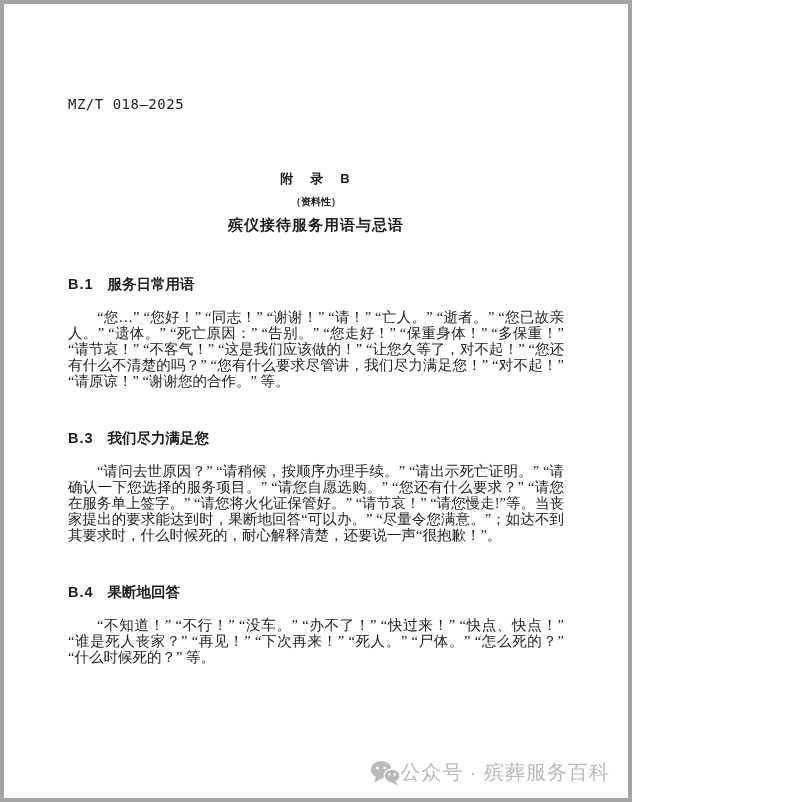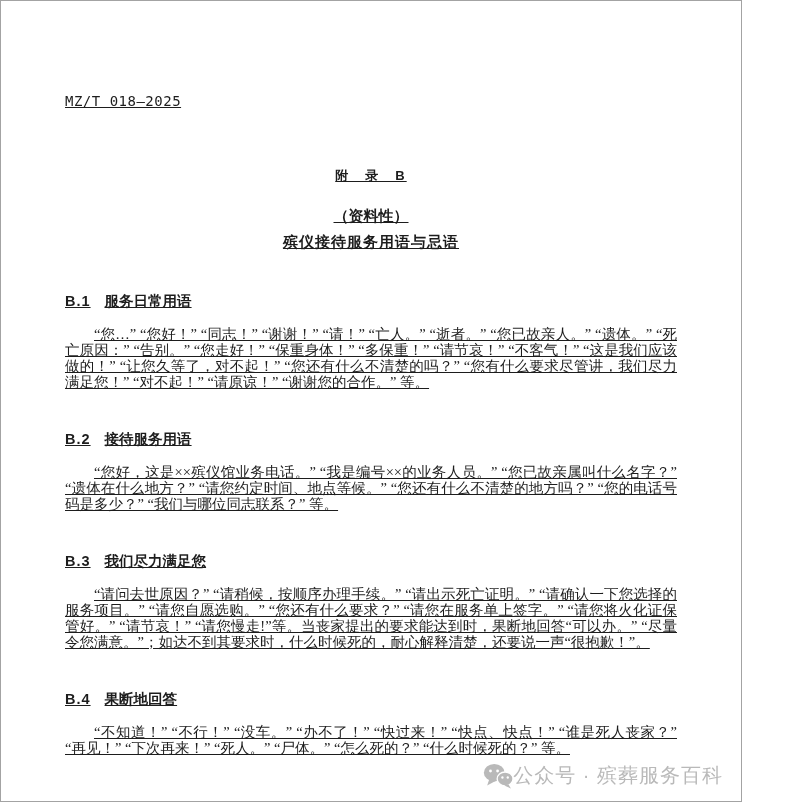--- a/index.html
+++ b/index.html
@@ -1,44 +1,43 @@
 <!DOCTYPE html>
 <html lang="zh"><head>
 <meta charset="utf-8">
 <style>
   * { margin: 0; padding: 0; box-sizing: border-box; }
   html, body { background: #ffffff; }
   .page {
     position: relative;
-    width: 742px;
+    width: 632px;
     height: 802px;
     background: #ffffff;
-    border: 1px solid #a3a3a3;
+    border: 4px solid #a3a3a3;
     overflow: hidden;
     font-family: "Liberation Serif", "DejaVu Serif", serif;
     color: #1d1d1d;
-    text-decoration: underline;
   }
   .content {
     padding: 92px 64px 0 64px;
   }
   .doc-number {
     font-family: "DejaVu Sans Mono", "Liberation Mono", monospace;
     font-size: 14px;
     letter-spacing: 0.5px;
     color: #1d1d1d;
   }
   .title-block {
     margin-top: 58px;
     text-align: center;
     font-family: "Liberation Sans", "DejaVu Sans", sans-serif;
     font-weight: bold;
   }
   .title-line1 { font-size: 13px; letter-spacing: 2px; }
-  .title-line2 { font-size: 15px; margin-top: 22px; }
+  .title-line2 { font-size: 10px; margin-top: 7px; }
   .title-line3 { font-size: 15px; margin-top: 7px; letter-spacing: 1px; }
   .section { margin-top: 0; }
   .section-heading {
     font-family: "Liberation Sans", "DejaVu Sans", sans-serif;
     font-weight: bold;
     font-size: 14.5px;
     margin-top: 40px;
   }
   .section-heading .sec-num { margin-right: 14px; letter-spacing: 1px; }
   .section-body {
@@ -77,26 +76,20 @@
       <div class="title-line3">殡仪接待服务用语与忌语</div>
     </div>
 
     <div class="section">
       <div class="section-heading">
         <span class="sec-num">B.1</span><span>服务日常用语</span>
       </div>
       <p class="section-body">“您…” “您好！” “同志！” “谢谢！” “请！” “亡人。” “逝者。” “您已故亲人。” “遗体。” “死亡原因：” “告别。” “您走好！” “保重身体！” “多保重！” “请节哀！” “不客气！” “这是我们应该做的！” “让您久等了，对不起！” “您还有什么不清楚的吗？” “您有什么要求尽管讲，我们尽力满足您！” “对不起！” “请原谅！” “谢谢您的合作。” 等。</p>
     </div>
 
-    <div class="section">
-      <div class="section-heading">
-        <span class="sec-num">B.2</span><span>接待服务用语</span>
-      </div>
-      <p class="section-body">“您好，这是××殡仪馆业务电话。” “我是编号××的业务人员。” “您已故亲属叫什么名字？” “遗体在什么地方？” “请您约定时间、地点等候。” “您还有什么不清楚的地方吗？” “您的电话号码是多少？” “我们与哪位同志联系？” 等。</p>
-    </div>
 
     <div class="section">
       <div class="section-heading">
         <span class="sec-num">B.3</span><span>我们尽力满足您</span>
       </div>
       <p class="section-body">“请问去世原因？” “请稍候，按顺序办理手续。” “请出示死亡证明。” “请确认一下您选择的服务项目。” “请您自愿选购。” “您还有什么要求？” “请您在服务单上签字。” “请您将火化证保管好。” “请节哀！” “请您慢走!”等。当丧家提出的要求能达到时，果断地回答“可以办。” “尽量令您满意。”；如达不到其要求时，什么时候死的，耐心解释清楚，还要说一声“很抱歉！”。</p>
     </div>
 
     <div class="section">
       <div class="section-heading">

